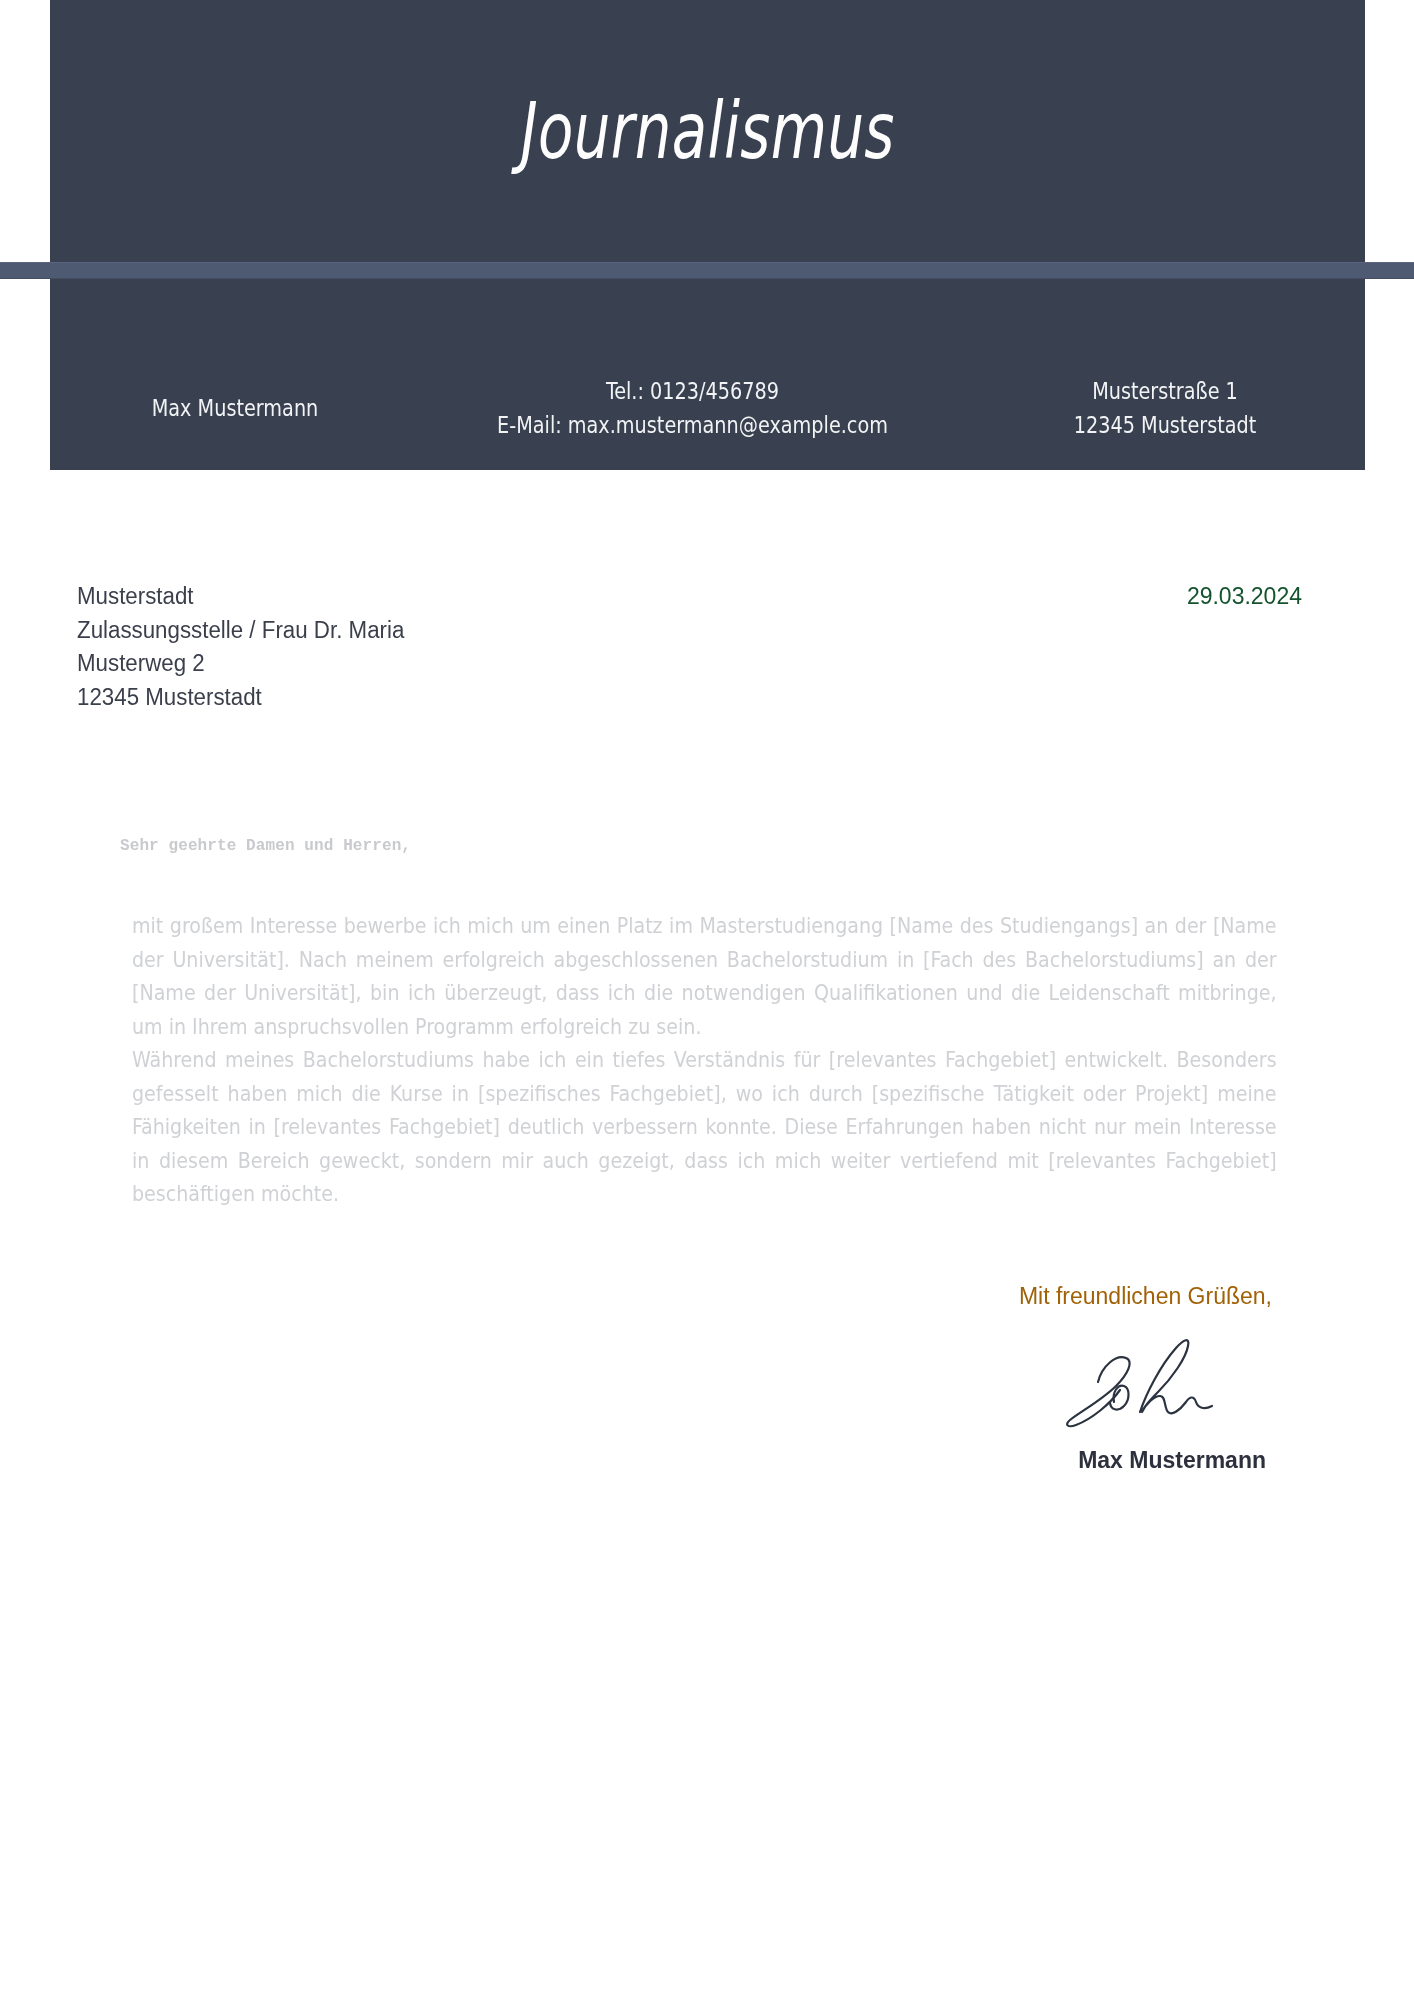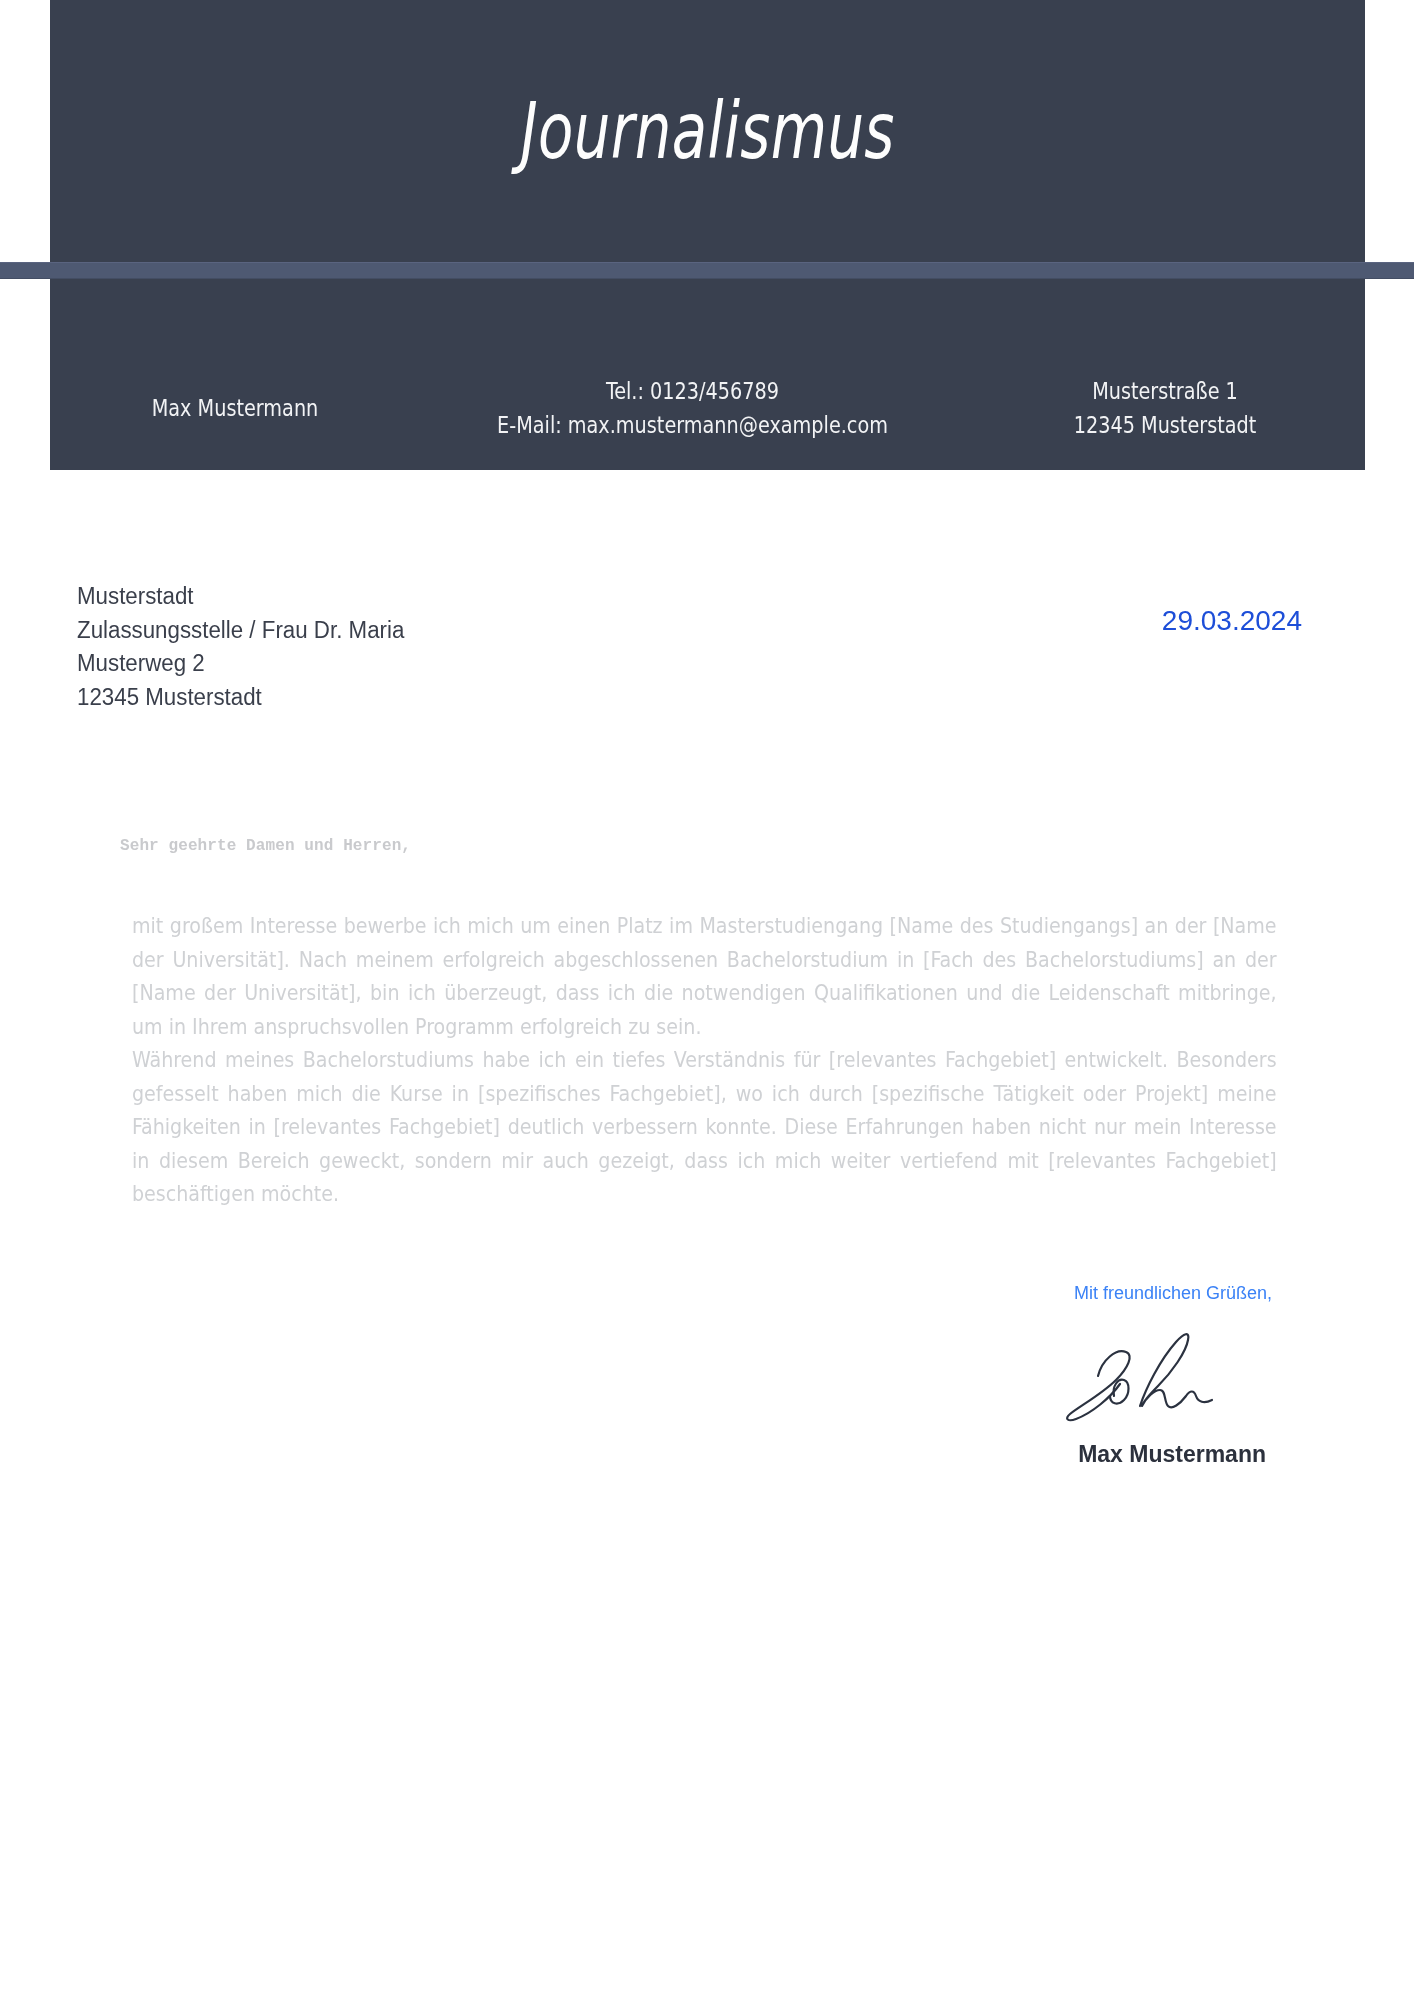--- a/index.html
+++ b/index.html
@@ -113,26 +113,25 @@
   }
   .recipient {
     color: #3a3f4b;
     font-size: 23px;
     line-height: 33.5px;
     transform: scaleX(0.97);
     transform-origin: left top;
   }
   .recipient-line { white-space: nowrap; }
   .letter-date {
-    color: #1d4ed8;
-    font-size: 28px;
+    color: #14532d;
+    font-size: 23px;
     line-height: 33.5px;
     white-space: nowrap;
     padding-top: 0px;
-    margin-top: 24px;
   }
 
   .salutation {
     margin: 123px 0 0 0;
     padding: 0 16px 0 120px;
     color: #c9cacd;
     font-family: Liberation Mono, monospace;
     font-size: 16px;
     font-weight: 700;
     letter-spacing: 0.1px;
@@ -152,22 +151,22 @@
     transform: scaleX(0.985);
     transform-origin: left top;
   }
 
   .closing-area {
     margin-top: 72px;
     padding-right: 142px;
     text-align: right;
   }
   .closing-line {
-    color: #3b82f6;
-    font-size: 18px;
+    color: #a16207;
+    font-size: 23px;
     display: inline-block;
   }
   .signature-wrap {
     margin-top: 14px;
     padding-right: 180px;
     text-align: right;
   }
   .signature-wrap svg { display: inline-block; }
   .signer-name {
     margin-top: 14px;

